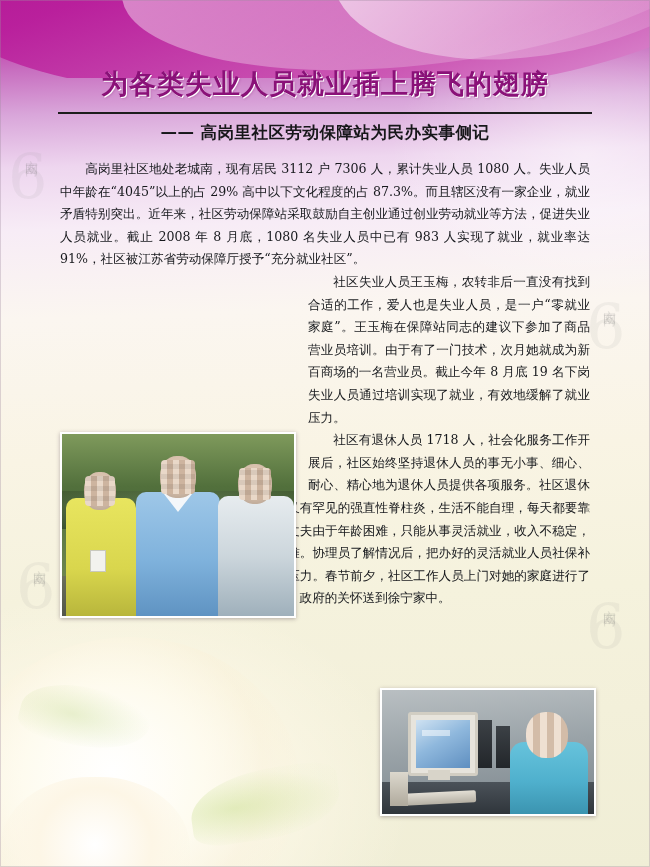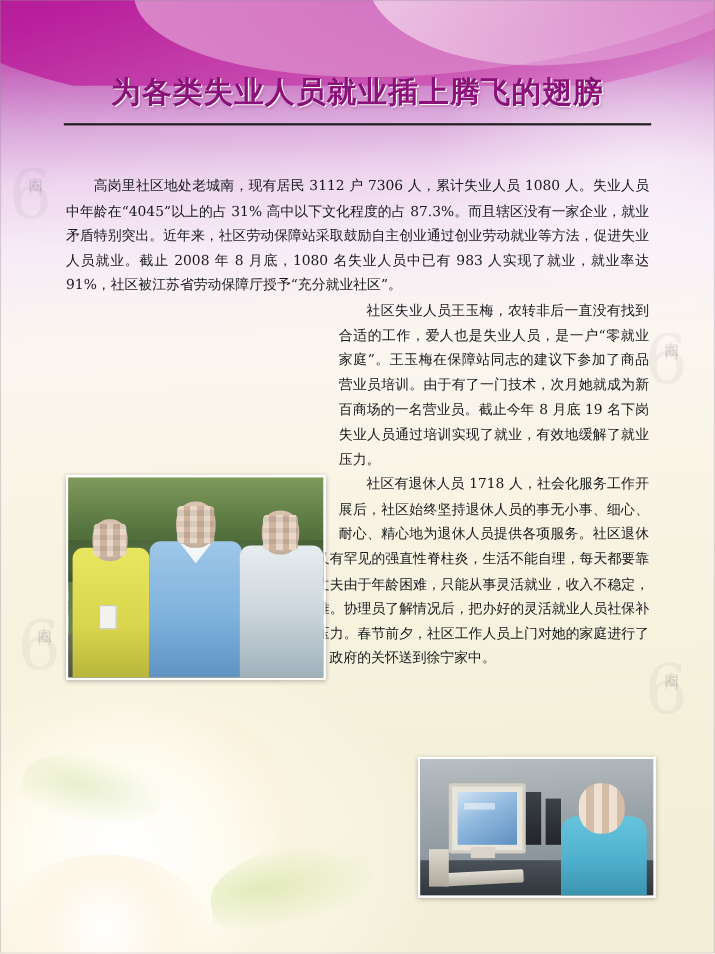--- a/index.html
+++ b/index.html
@@ -291,23 +291,24 @@
   <div class="rose">
     <div class="rose-inner"></div>
   </div>
   <div class="leaf"></div>
   <div class="leaf2"></div>
 
   <div class="content">
 
     <div class="title">为各类失业人员就业插上腾飞的翅膀</div>
     <div class="rule"></div>
+    <div class="subtitle">—— 高岗里社区劳动保障站为民办实事侧记</div>
 
     <div class="body-text">
-      <p>高岗里社区地处老城南，现有居民 3112 户 7306 人，累计失业人员 1080 人。失业人员中年龄在“4045”以上的占 31% 高中以下文化程度的占 87.3%。而且辖区没有一家企业，就业矛盾特别突出。近年来，社区劳动保障站采取鼓励自主创业通过创业劳动就业等方法，促进失业人员就业。截止 2008 年 8 月底，1080 名失业人员中已有 983 人实现了就业，就业率达 91%，社区被江苏省劳动保障厅授予“充分就业社区”。</p>
+      <p>高岗里社区地处老城南，现有居民 3112 户 7306 人，累计失业人员 1080 人。失业人员中年龄在“4045”以上的占 29% 高中以下文化程度的占 87.3%。而且辖区没有一家企业，就业矛盾特别突出。近年来，社区劳动保障站采取鼓励自主创业通过创业劳动就业等方法，促进失业人员就业。截止 2008 年 8 月底，1080 名失业人员中已有 983 人实现了就业，就业率达 91%，社区被江苏省劳动保障厅授予“充分就业社区”。</p>
       <div class="float-left-shape"></div>
       <p>社区失业人员王玉梅，农转非后一直没有找到合适的工作，爱人也是失业人员，是一户“零就业家庭”。王玉梅在保障站同志的建议下参加了商品营业员培训。由于有了一门技术，次月她就成为新百商场的一名营业员。截止今年 8 月底 19 名下岗失业人员通过培训实现了就业，有效地缓解了就业压力。</p>
       <p>社区有退休人员 1718 人，社会化服务工作开展后，社区始终坚持退休人员的事无小事、细心、耐心、精心地为退休人员提供各项服务。社区退休人员徐宁患有先天性心脏病，儿子洪远逸又有罕见的强直性脊柱炎，生活不能自理，每天都要靠药物保守治疗，医药费每月要一千多元。丈夫由于年龄困难，只能从事灵活就业，收入不稳定，还要缴纳养老保险。一家人的生活非常困难。协理员了解情况后，把办好的灵活就业人员社保补贴银行存折送到她丈夫手中，缓解了生活压力。春节前夕，社区工作人员上门对她的家庭进行了慰问并送写有“福”字的对联，把党的温暖，政府的关怀送到徐宁家中。</p>
       <div class="float-right-shape"></div>
     </div>
 
     <div class="photo" id="photo-group">
       <div class="bg-wall"></div>
       <div class="ground"></div>
       <div class="person" id="p1">

